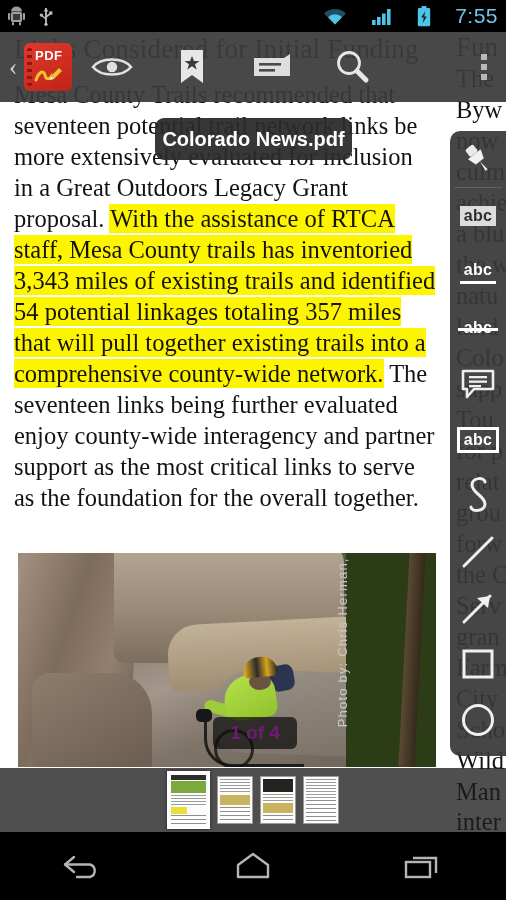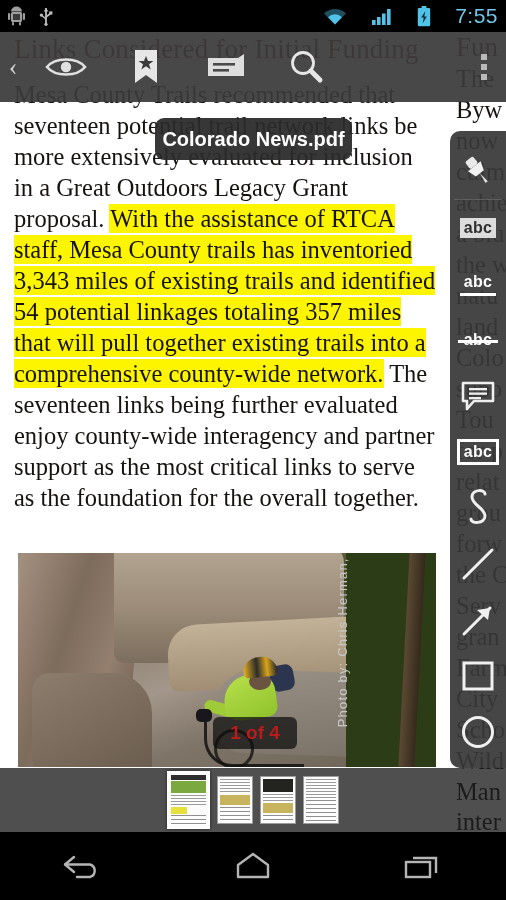--- a/index.html
+++ b/index.html
@@ -134,21 +134,21 @@
   #photo .credit {
     position:absolute; right:-32px; top:42px;
     transform:rotate(-90deg); transform-origin:center;
     font-family:"Liberation Sans", sans-serif;
     font-size:13px; color:#c9c9c9; letter-spacing:1.2px; white-space:nowrap;
   }
   #pagebadge {
     position:absolute; left:213px; top:717px; width:84px; height:32px;
     background:rgba(12,12,12,.72); border-radius:6px;
     display:flex; align-items:center; justify-content:center;
-    color:#b91c1c; font-size:19px; font-weight:bold; z-index:22;
+    color:#701a75; font-size:19px; font-weight:bold; z-index:22;
     font-family:"Liberation Sans", sans-serif;
   }
 
   
   #actionbar {
     position:absolute; left:0; top:32px; width:506px; height:70px;
     background:rgba(58,58,58,.93); display:flex; align-items:center; z-index:40;
   }
   .ab-chev {
     width:26px; height:70px; display:flex; align-items:center; justify-content:center;
@@ -185,21 +185,21 @@
     display:flex; align-items:center; justify-content:center;
     color:#fff; font-size:20px; font-weight:bold;
   }
 
   
   #annbar {
     position:absolute; right:0; top:131px; width:56px;
     background:rgba(56,56,56,.93);
     border-radius:10px 0 0 10px; z-index:45;
     display:flex; flex-direction:column; align-items:center;
-    padding:12px 0 8px 0;
+    padding:0 0 8px 0;
   }
   .ann-item {
     width:56px; height:56px; display:flex; align-items:center; justify-content:center;
   }
   .ann-sep { width:48px; height:1px; background:rgba(120,120,120,.55); }
   .abcbox {
     font-size:16px; font-weight:bold; color:#fff; font-family:"Liberation Sans",sans-serif;
     letter-spacing:.3px; padding:1px 4px; line-height:1.15;
   }
   .abc-hl { background:#dcdcdc; color:#2e2e2e; }
@@ -305,20 +305,29 @@
     <div class="biker-helmet"></div>
     <div class="credit">Photo by: Chris Herman, COPMOBA</div>
   </div>
 
   <div id="pagebadge">1 of 4</div>
 
   <div id="actionbar">
 
     <div class="ab-chev">‹</div>
 
+    <div class="pdficon">
+      <div class="spiral"></div>
+      <div class="ptxt">PDF</div>
+      <svg class="pen" viewBox="0 0 30 22">
+        <path d="M2 16 C5 7, 10 6, 11 11 C12 16, 16 16, 18 11" stroke="#f5c235" stroke-width="3" fill="none" stroke-linecap="round"></path>
+        <path d="M17 12 L25 4 L28 7 L20 15 Z" fill="#f5c235" stroke="#b98a10" stroke-width="1"></path>
+        <path d="M17 12 L20 15 L16 16 Z" fill="#f7f1d8"></path>
+      </svg>
+    </div>
 
     <div class="ab-btn" style="width:80px">
       <svg width="44" height="28" viewBox="0 0 44 28">
         <path d="M3 14 C11 4, 33 4, 41 14 C33 24, 11 24, 3 14 Z" fill="none" stroke="#e0e0e0" stroke-width="2.6"></path>
         <circle cx="22" cy="14" r="5.2" fill="#e0e0e0"></circle>
       </svg>
     </div>
 
     <div class="ab-btn" style="width:80px">
       <svg width="26" height="36" viewBox="0 0 26 36">

